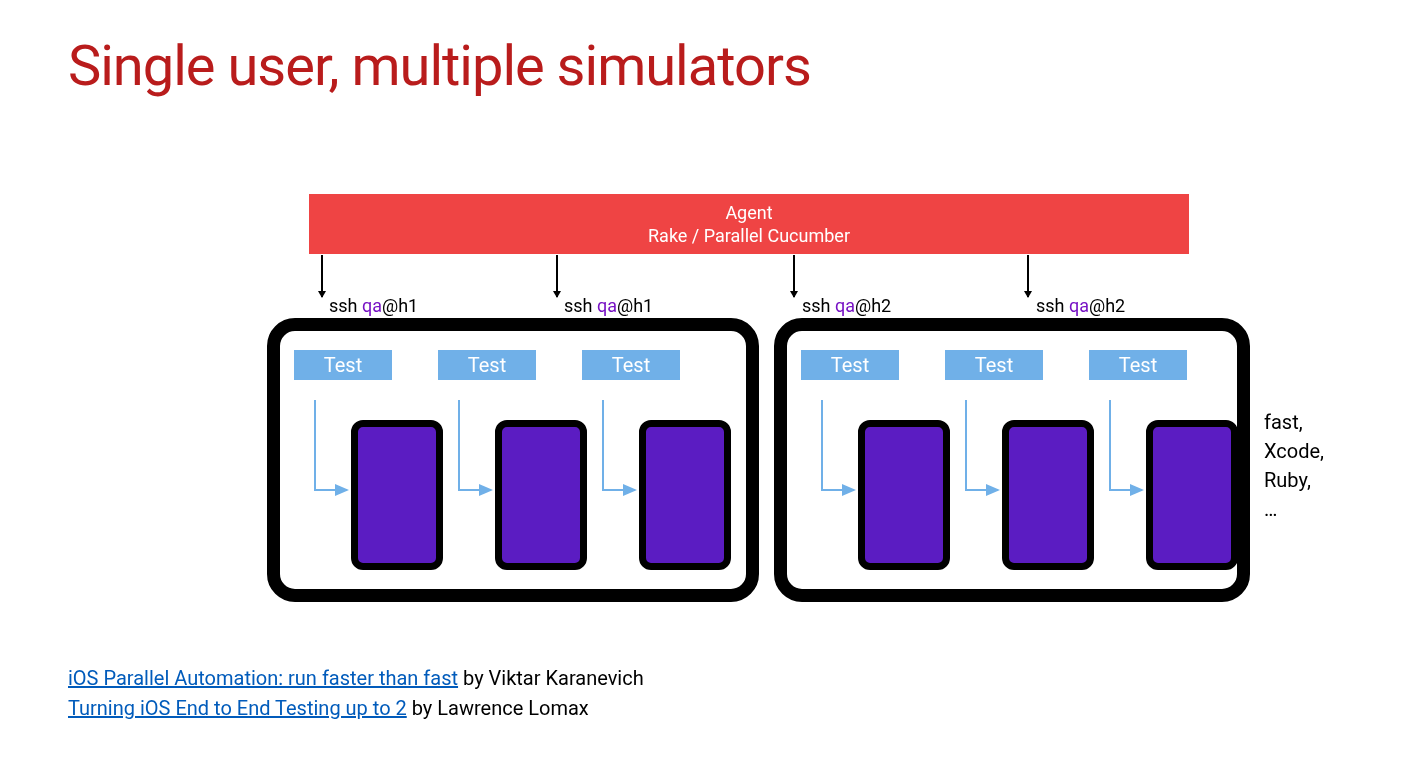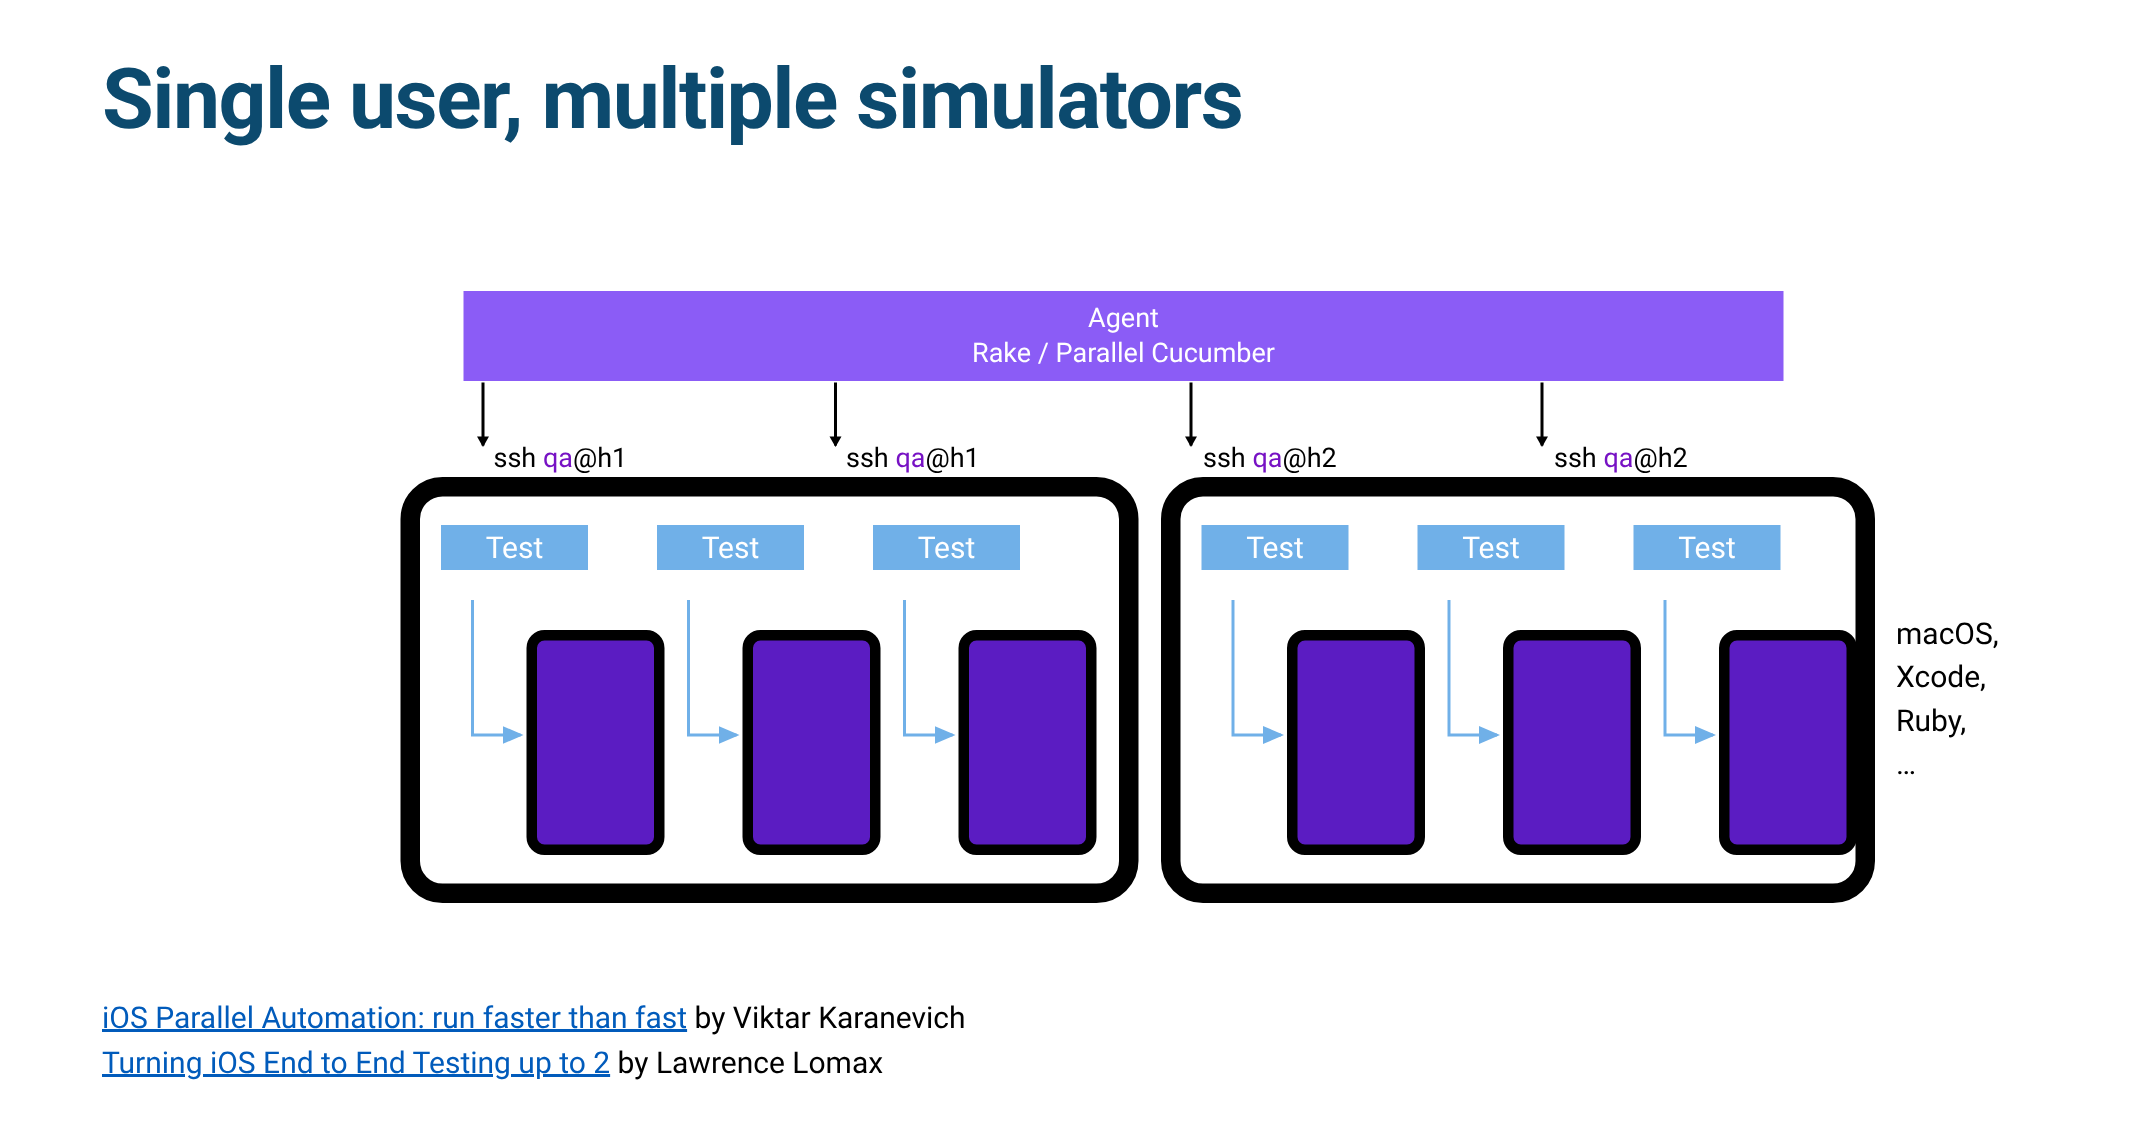--- a/index.html
+++ b/index.html
@@ -10,34 +10,34 @@
     body {
       width: 1420px;
       height: 757px;
       font-family: -apple-system, BlinkMacSystemFont, "Segoe UI", Roboto, Helvetica, Arial, sans-serif;
       background: #fff;
       position: relative;
       overflow: hidden;
     }
     .title {
       font-size: 56px;
-      font-weight: 700;
-      color: #0c4a6e;
+      font-weight: 400;
+      color: #b91c1c;
       position: absolute;
       top: 33px;
       left: 68px;
       letter-spacing: -1px;
     }
     .agent-box {
       position: absolute;
       left: 309px;
       top: 194px;
       width: 880px;
       height: 60px;
-      background: #8b5cf6;
+      background: #ef4444;
       color: #fff;
       display: flex;
       flex-direction: column;
       justify-content: center;
       align-items: center;
       font-size: 18px;
     }
     .agent-line1, .agent-line2 {
       line-height: 1.3;
     }
@@ -229,21 +229,21 @@
       <defs>
         <marker id="ah6" markerWidth="8" markerHeight="8" refX="6" refY="3" orient="auto">
           <polygon points="0 0, 7 3, 0 6" fill="#70b0e8"></polygon>
         </marker>
       </defs>
       <path d="M2,2 L2,92 L34,92" stroke="#70b0e8" stroke-width="2" fill="none" marker-end="url(#ah6)"></path>
     </svg>
 </div>
 
 <div class="env-label">
-  <div>macOS,</div>
+  <div>fast,</div>
   <div>Xcode,</div>
   <div>Ruby,</div>
   <div>…</div>
 </div>
 
 <div class="refs">
   <div>
     <a href="#">iOS Parallel Automation: run faster than fast</a><span class="by"> by Viktar Karanevich</span>
   </div>
   <div>

